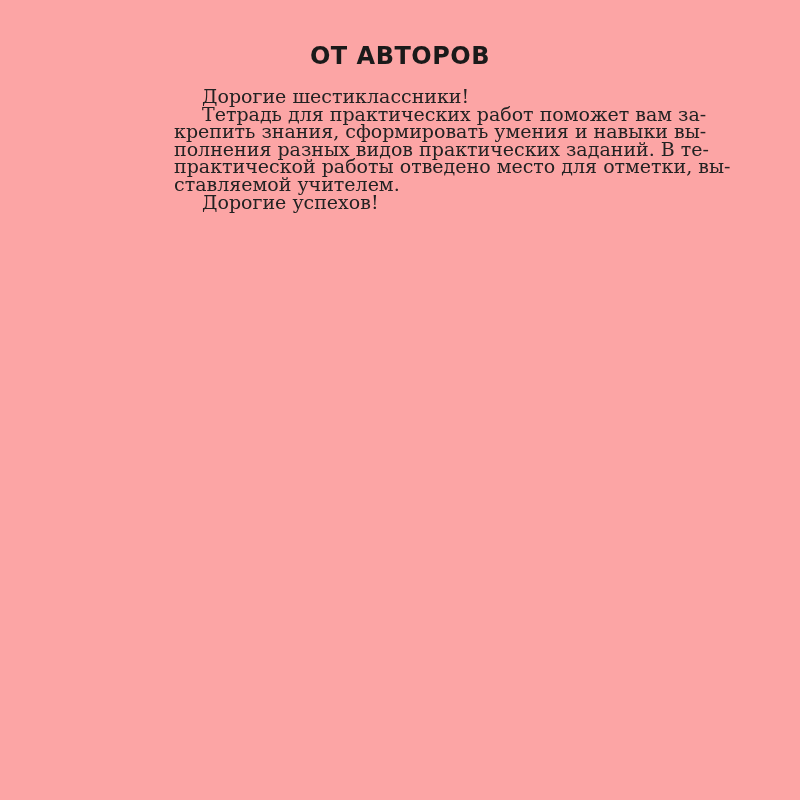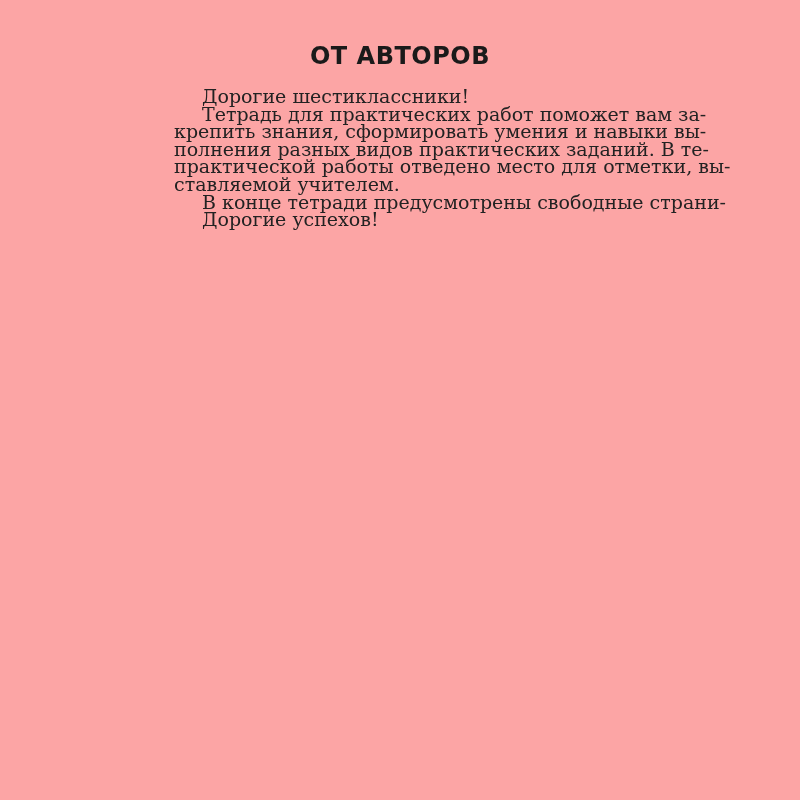--- a/index.html
+++ b/index.html
@@ -27,16 +27,15 @@
 
 <div class="page">
   <div class="title">ОТ АВТОРОВ</div>
   <div class="body-text">
     <span class="line indent last">Дорогие шестиклассники!</span>
     <span class="line indent">Тетрадь для практических работ поможет вам за-</span>
     <span class="line">крепить знания, сформировать умения и навыки вы-</span>
     <span class="line">полнения разных видов практических заданий. В те-</span>
     <span class="line">практической работы отведено место для отметки, вы-</span>
     <span class="line last">ставляемой учителем.</span>
-    <span class="line indent">В конце тетради предусмотрены свободные страни-</span>
     <span class="line indent last">Дорогие успехов!</span>
   </div>
 </div>
 
 </body></html>

